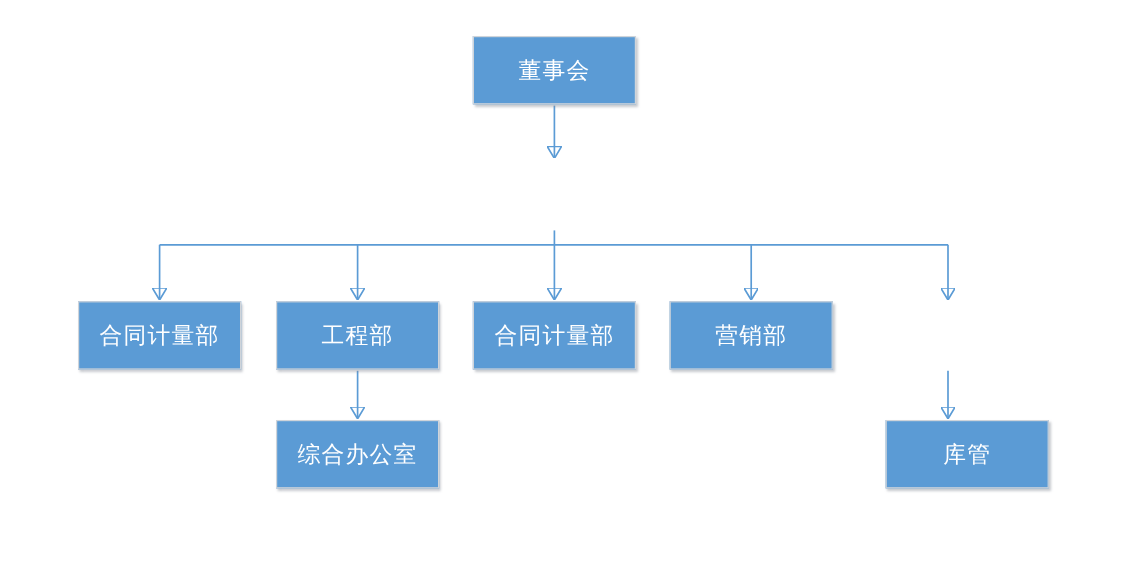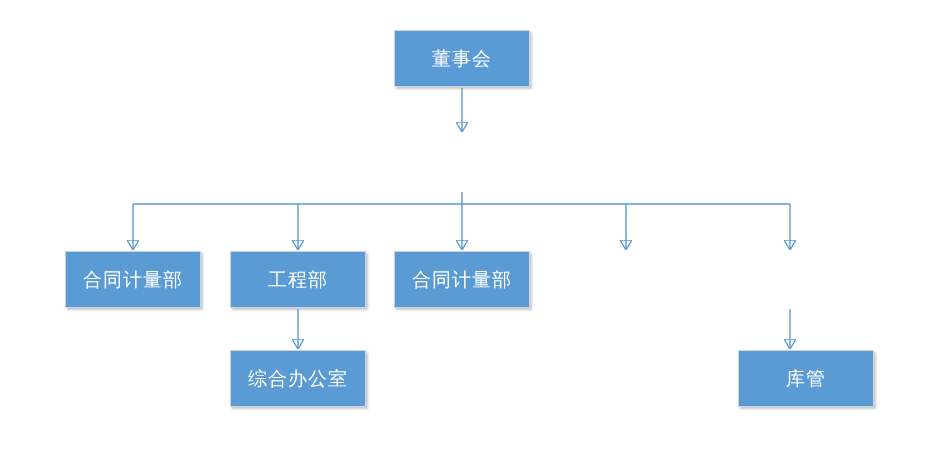--- a/index.html
+++ b/index.html
@@ -98,20 +98,23 @@
   </div>
 
   <div class="org-node pos-contract">
     <span class="label">合同计量部</span>
   </div>
 
   <div class="org-node pos-office">
     <span class="label">合同计量部</span>
   </div>
 
+  <div class="org-node pos-marketing">
+    <span class="label">营销部</span>
+  </div>
 
 
   <div class="org-node pos-maintenance">
     <span class="label">综合办公室</span>
   </div>
 
   <div class="org-node pos-warehouse">
     <span class="label">库管</span>
   </div>
 

